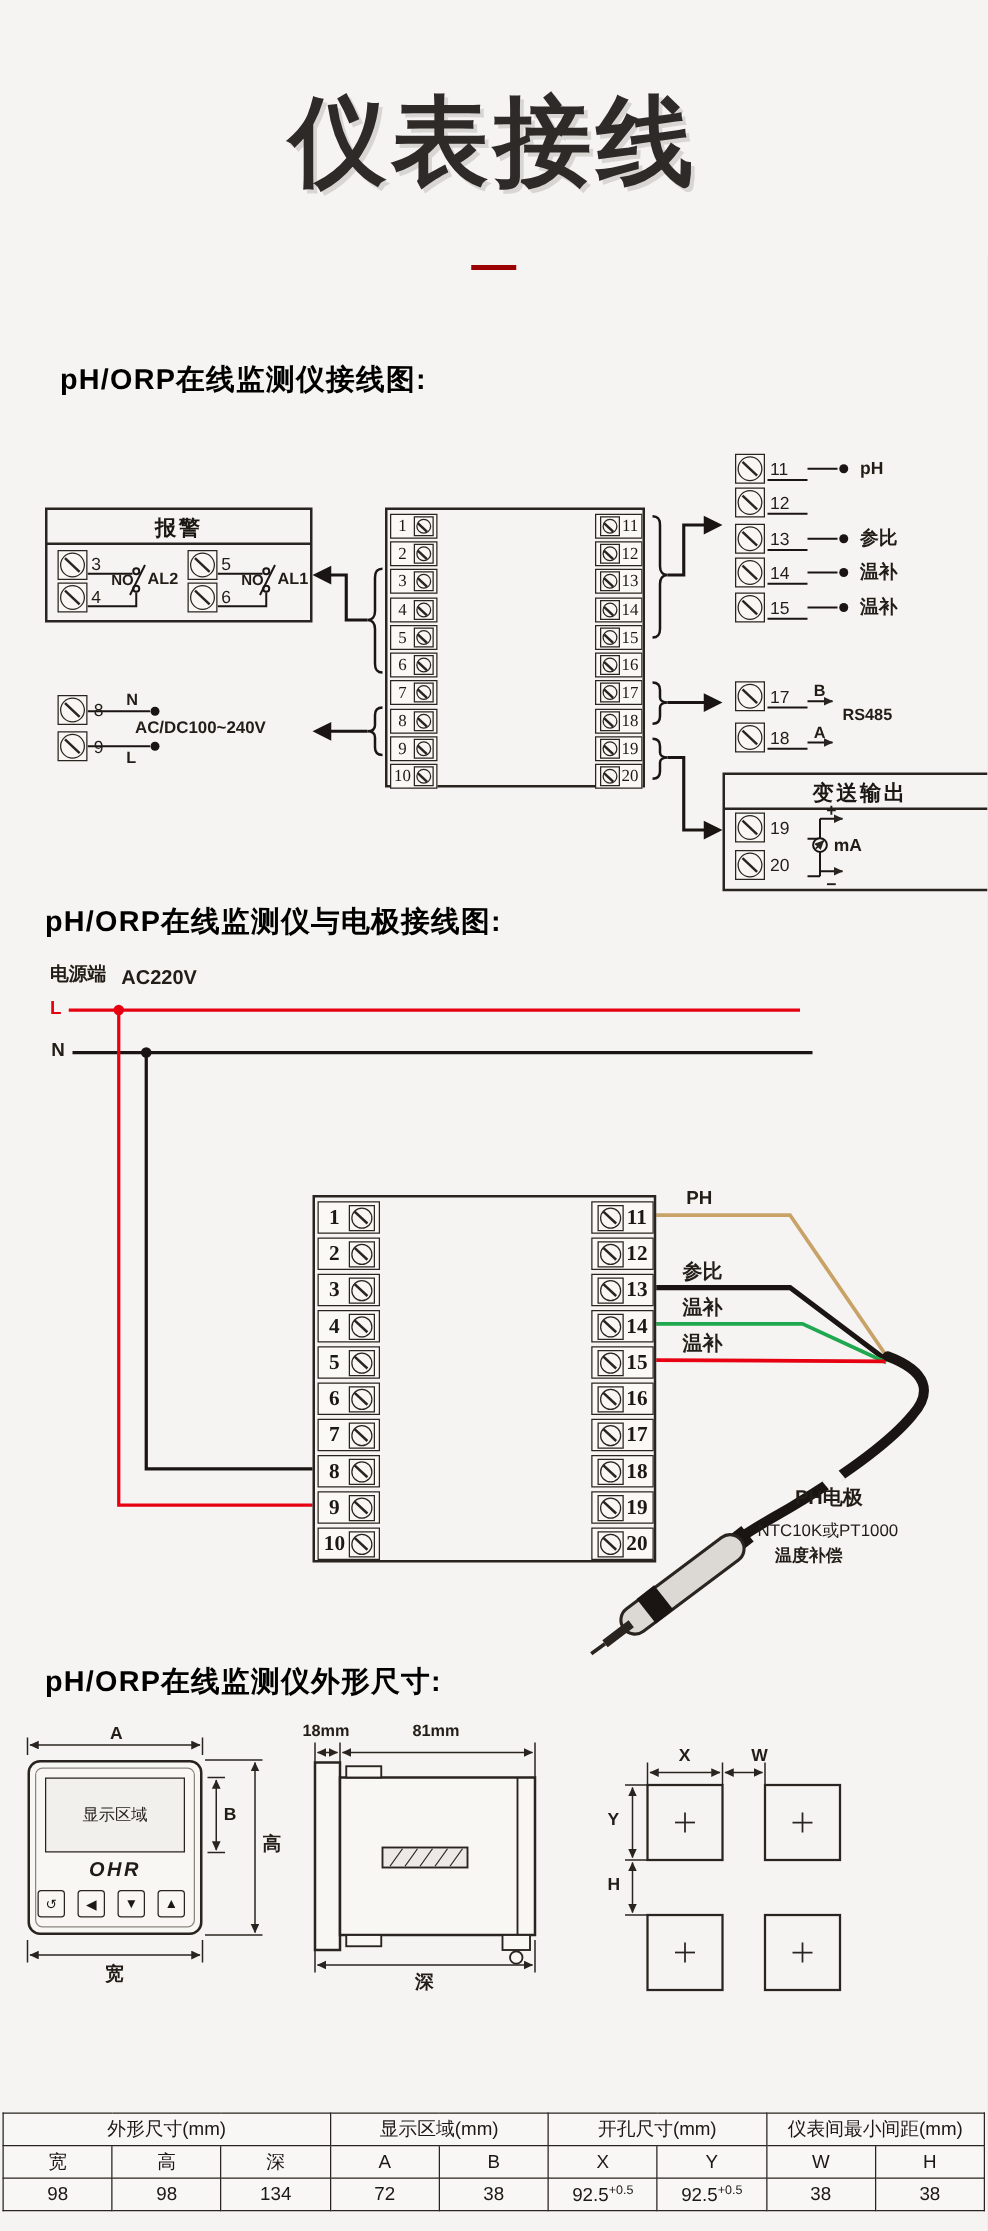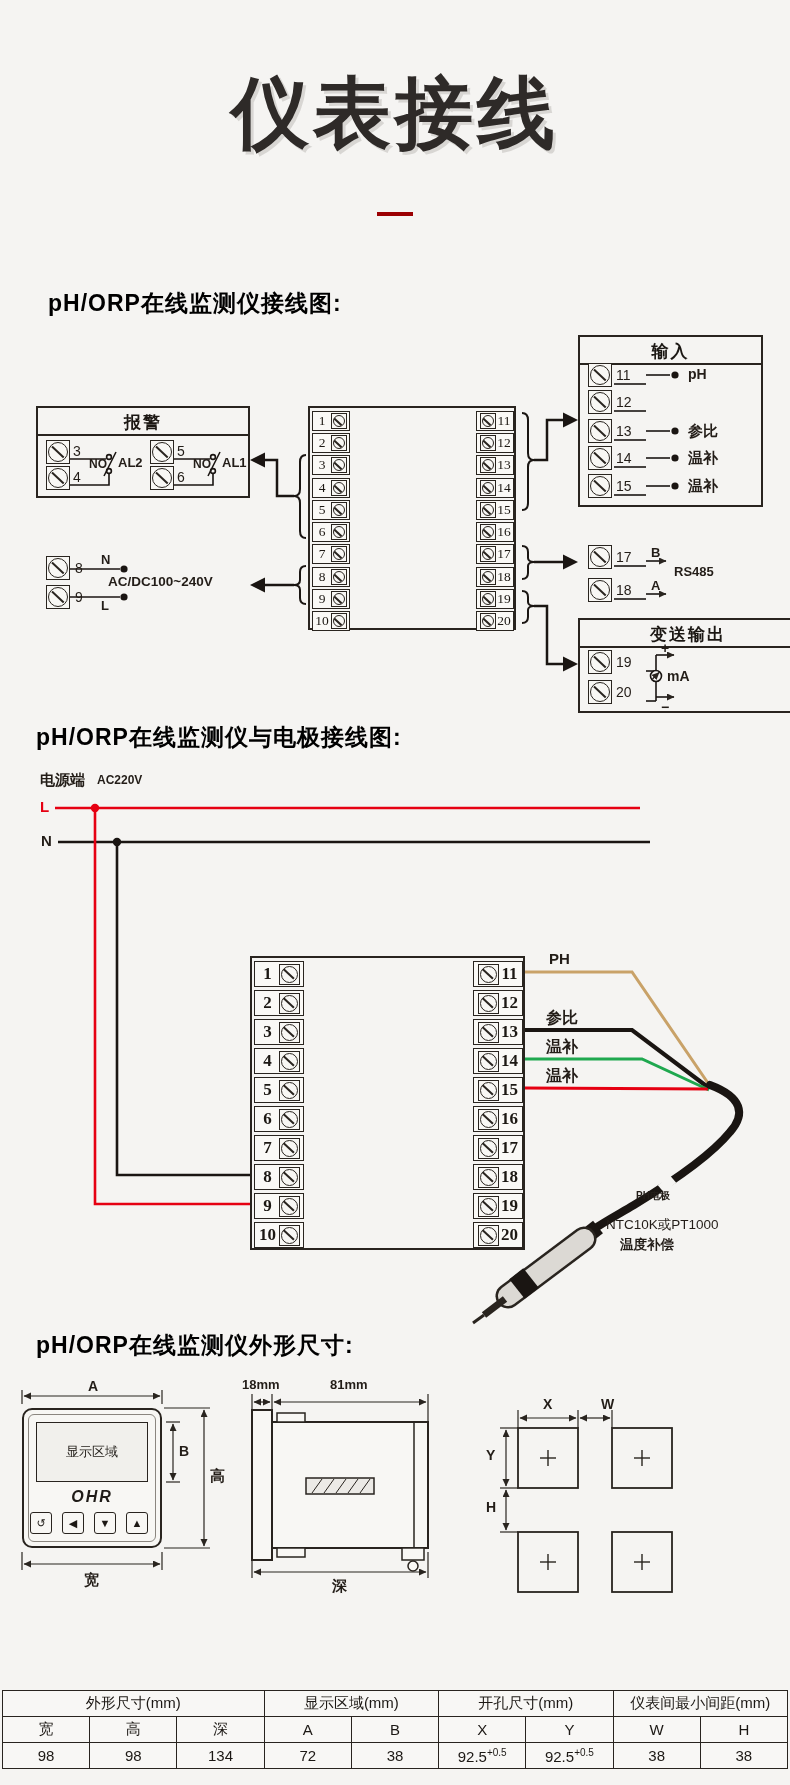--- a/index.html
+++ b/index.html
@@ -254,24 +254,20 @@
   <span class="lbl" style="left:222px;top:456px;font-size:13px;font-weight:600;">AL1</span>
 
   <div class="bsc sc" style="left:46px;top:556px;"></div>
   <div class="bsc sc" style="left:46px;top:585px;"></div>
   <span class="lbl" style="left:75px;top:561px;font-size:14px;">8</span>
   <span class="lbl" style="left:75px;top:590px;font-size:14px;">9</span>
   <span class="lbl" style="left:101px;top:553px;font-size:13px;font-weight:700;">N</span>
   <span class="lbl" style="left:101px;top:599px;font-size:13px;font-weight:700;">L</span>
   <span class="lbl" style="left:108px;top:575px;font-size:13.5px;font-weight:600;">AC/DC100~240V</span>
 
-  <div class="bx" style="left:578px;top:335px;width:185px;height:172px;">
-    <span class="bt">输入</span>
-    <span class="hr"></span>
-  </div>
   <div class="bsc sc" style="left:588px;top:363px;"></div>
   <div class="bsc sc" style="left:588px;top:390px;"></div>
   <div class="bsc sc" style="left:588px;top:419px;"></div>
   <div class="bsc sc" style="left:588px;top:446px;"></div>
   <div class="bsc sc" style="left:588px;top:474px;"></div>
   <span class="lbl" style="left:616px;top:368px;font-size:14px;">11</span>
   <span class="lbl" style="left:616px;top:395px;font-size:14px;">12</span>
   <span class="lbl" style="left:616px;top:424px;font-size:14px;">13</span>
   <span class="lbl" style="left:616px;top:451px;font-size:14px;">14</span>
   <span class="lbl" style="left:616px;top:479px;font-size:14px;">15</span>
@@ -378,21 +374,21 @@
         <span class="n">19</span>
       </div>
     <div class="cell d1c" style="left:166px;top:203px;">
         <span class="sc"></span>
         <span class="n">20</span>
       </div>
   </div>
 
   <div class="hd" style="left:36px;top:722px;">pH/ORP在线监测仪与电极接线图:</div>
   <span class="lbl" style="left:40px;top:772px;font-size:15px;font-weight:700;">电源端</span>
-  <span class="lbl" style="left:97px;top:774px;font-size:12px;font-weight:600;">AC220V</span>
+  <span class="lbl" style="left:97px;top:774px;font-size:16px;font-weight:600;">AC220V</span>
   <span class="lbl" style="left:40px;top:799px;font-size:15px;font-weight:700;color:#e60012;">L</span>
   <span class="lbl" style="left:41px;top:833px;font-size:15px;font-weight:700;">N</span>
 
   <div class="blk" style="left:250px;top:956px;width:275px;height:294px;">
     <div class="cell d2c" style="left:2px;top:3px;">
         <span class="n">1</span>
         <span class="sc"></span>
       </div>
     <div class="cell d2c" style="left:2px;top:32px;">
         <span class="n">2</span>
@@ -469,21 +465,21 @@
     <div class="cell d2c" style="left:221px;top:264px;">
         <span class="sc"></span>
         <span class="n">20</span>
       </div>
   </div>
 
   <span class="lbl" style="left:549px;top:951px;font-size:15px;font-weight:700;">PH</span>
   <span class="lbl" style="left:546px;top:1009px;font-size:16px;font-weight:600;">参比</span>
   <span class="lbl" style="left:546px;top:1038px;font-size:16px;font-weight:600;">温补</span>
   <span class="lbl" style="left:546px;top:1067px;font-size:16px;font-weight:600;">温补</span>
-  <span class="lbl" style="left:636px;top:1190px;font-size:10px;font-weight:700;text-align:center;">PH电极</span>
+  <span class="lbl" style="left:636px;top:1190px;font-size:16px;font-weight:700;text-align:center;">PH电极</span>
   <span class="lbl" style="left:606px;top:1218px;font-size:13.5px;font-weight:400;">NTC10K或PT1000</span>
   <span class="lbl" style="left:620px;top:1238px;font-size:13.5px;font-weight:700;">温度补偿</span>
 
   <div class="hd" style="left:36px;top:1330px;">pH/ORP在线监测仪外形尺寸:</div>
 
   <div class="abs" style="left:22px;top:1408px;width:140px;height:140px;border:2px solid #29241f;border-radius:10px;background:#f8f7f4;box-sizing:border-box;">
     <div class="abs" style="left:4px;top:4px;right:4px;bottom:4px;border:1px solid #8b867f;border-radius:6px;"></div>
   </div>
   <div class="abs" style="left:36px;top:1422px;width:112px;height:60px;border:1.5px solid #29241f;background:#f1f0ec;box-sizing:border-box;display:flex;align-items:center;justify-content:center;">
     <span style="font-size:13px;color:#24201b;">显示区域</span>

